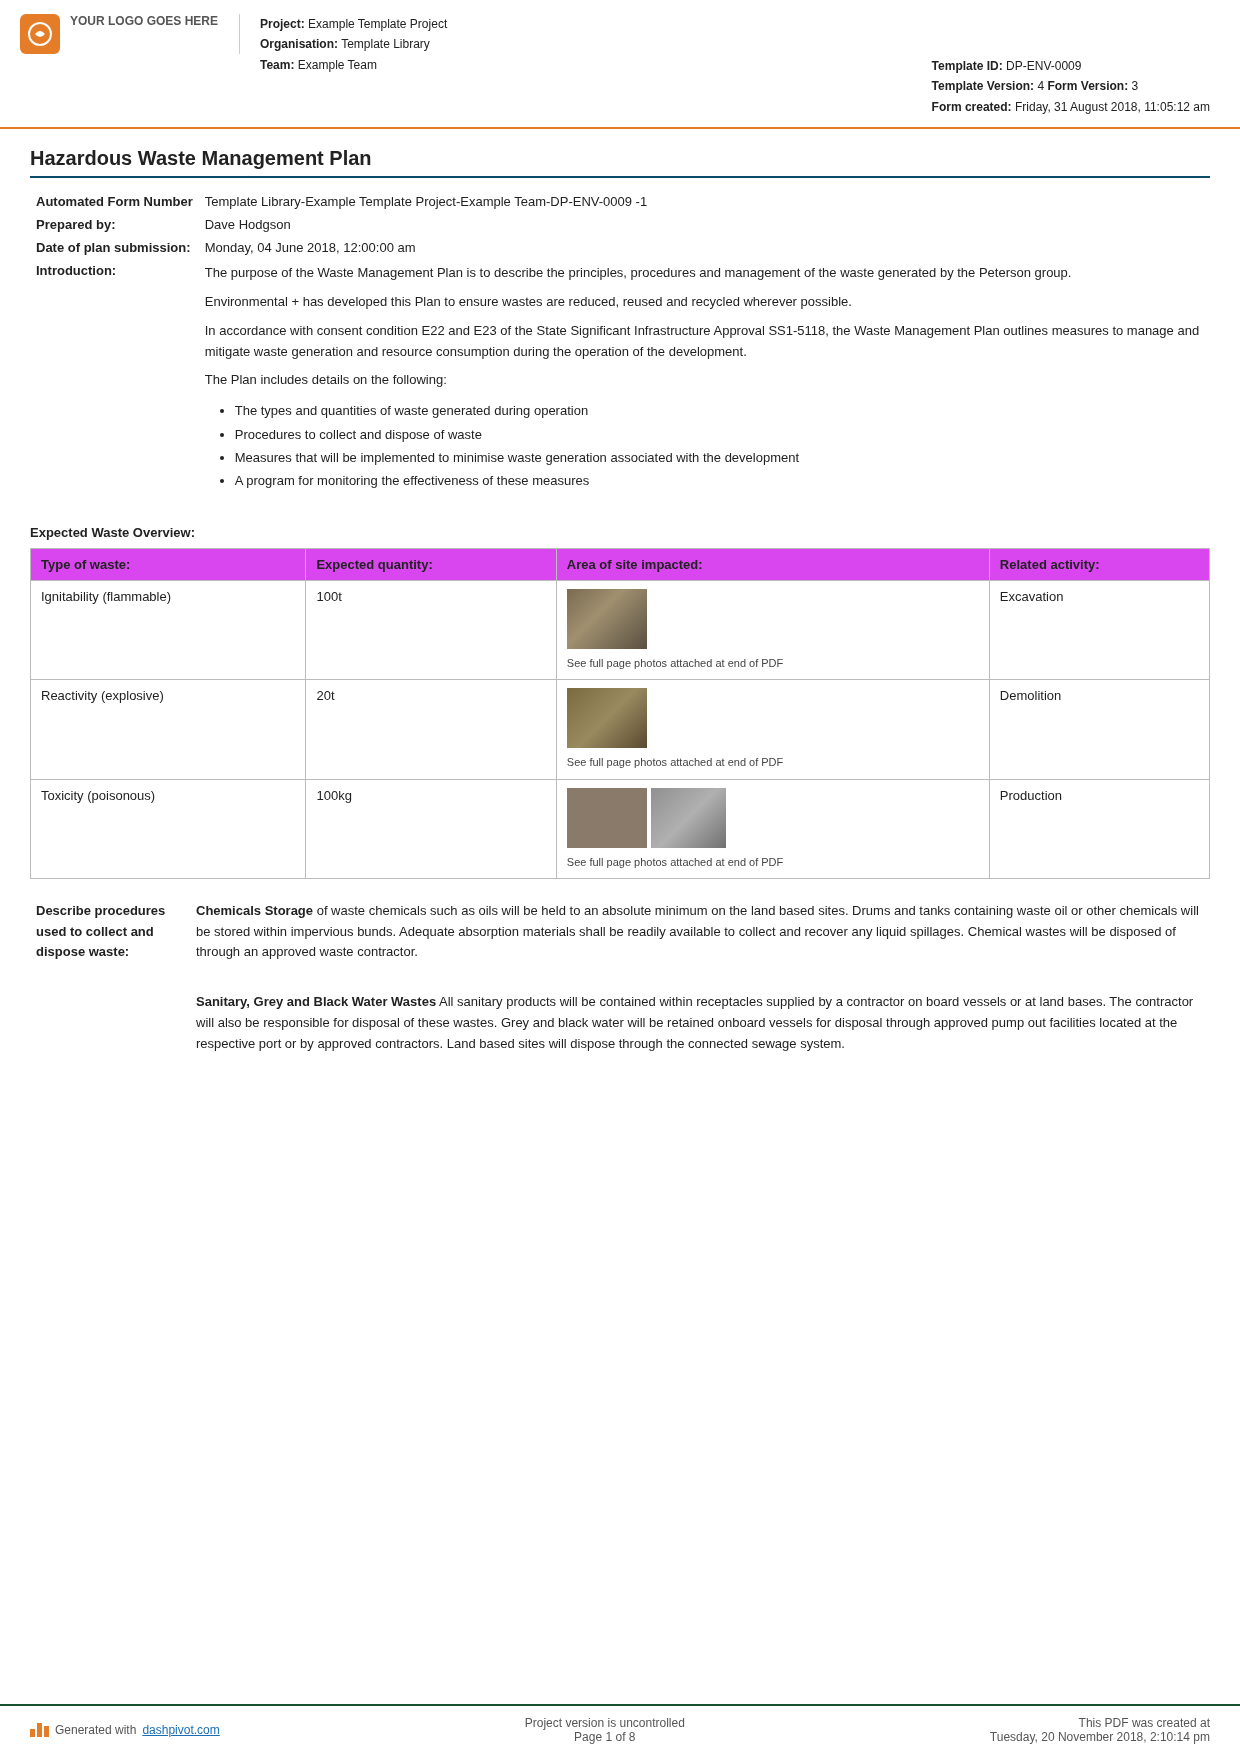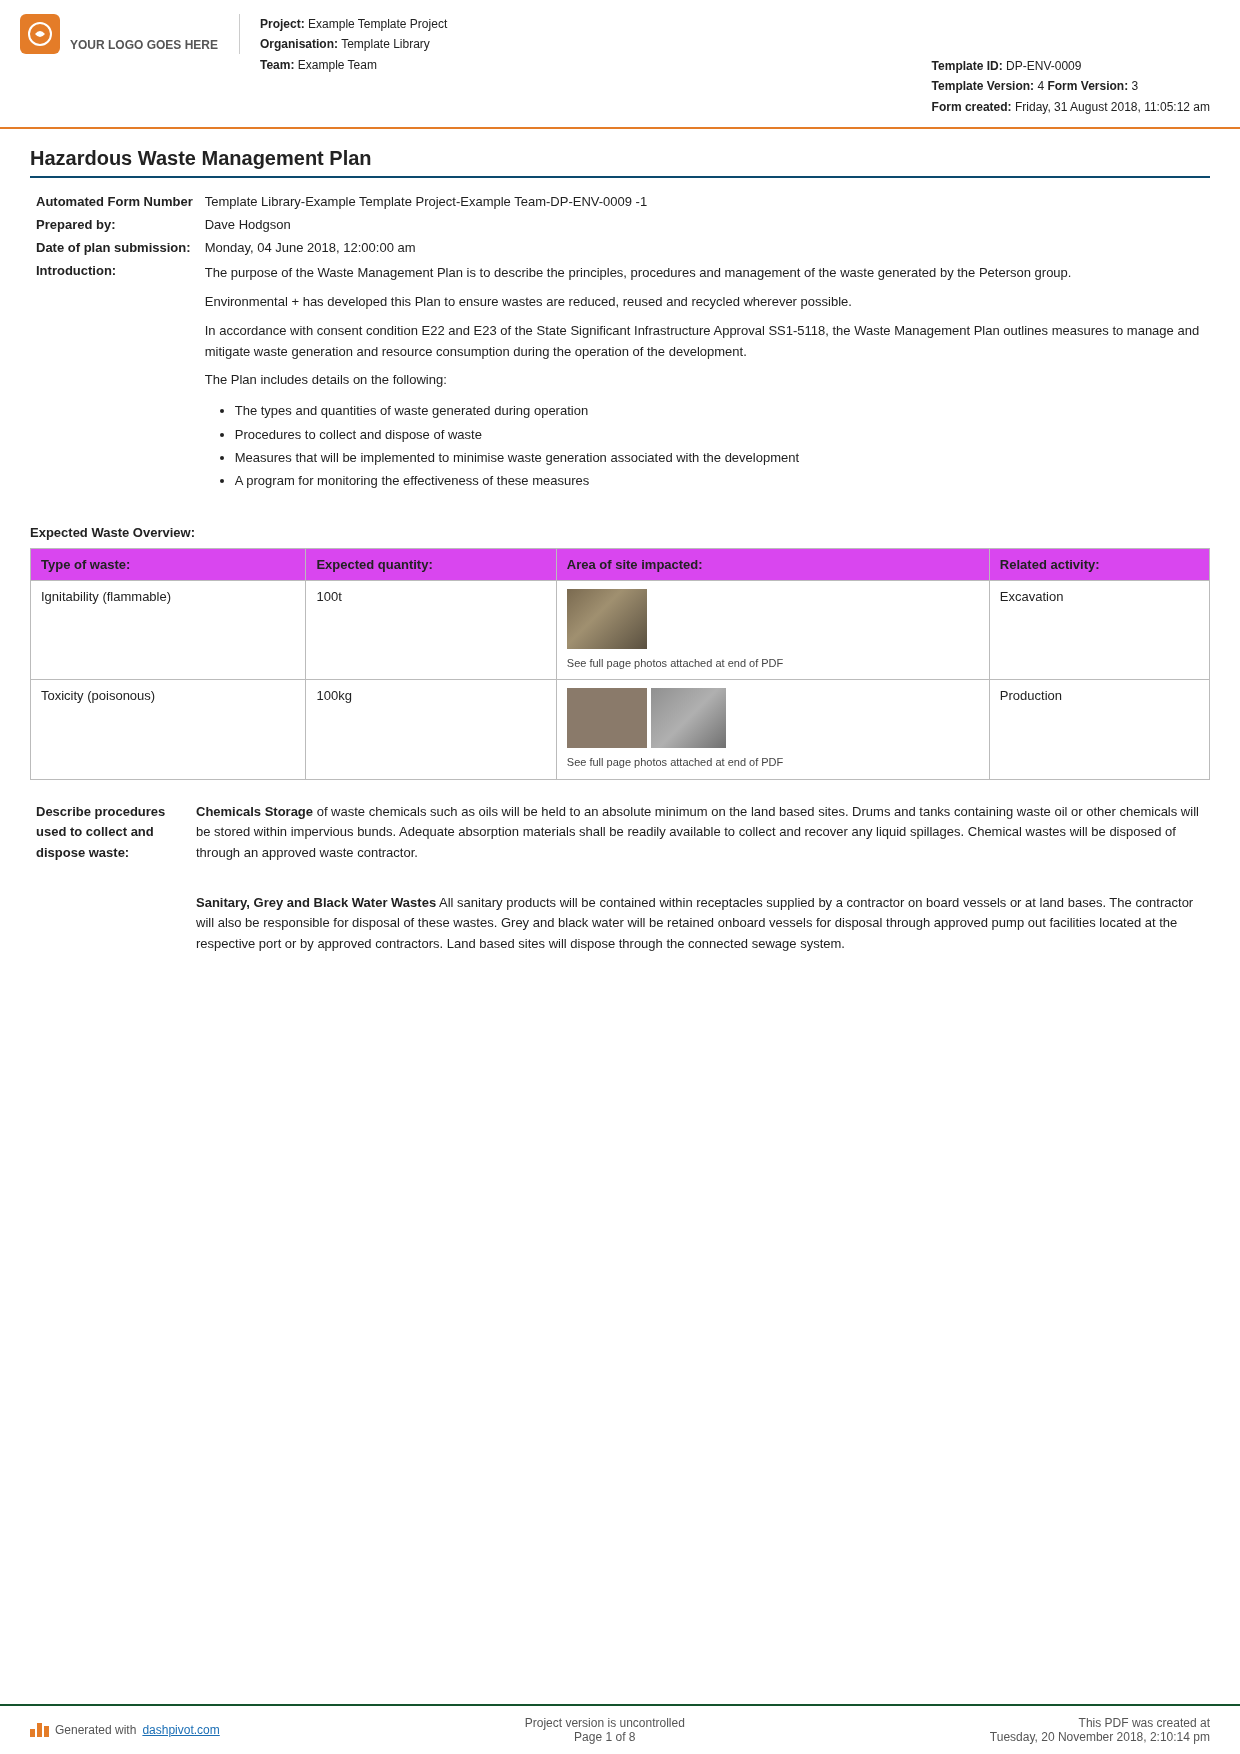--- a/index.html
+++ b/index.html
@@ -21,21 +21,21 @@
 
     
     .header {
       display: flex;
       align-items: flex-start;
       padding: 14px 30px 10px 20px;
       border-bottom: 2px solid #e47c28;
     }
     .logo-area {
       display: flex;
-      align-items: flex-end;
+      align-items: flex-start;
       min-width: 220px;
       border-right: 1px solid #ccc;
       padding-right: 8px;
       margin-right: 20px;
     }
     .logo-icon {
       width: 40px;
       height: 40px;
       background: #e47c28;
       border-radius: 6px;
@@ -310,20 +310,26 @@
         </tr>
       </thead>
       <tbody id="waste-tbody">
       <tr>
             <td>Ignitability (flammable)</td>
             <td>100t</td>
             <td class="img-cell"><div class="photo-placeholder photo-excavation"></div><div class="photo-caption">See full page photos attached at end of PDF</div></td>
             <td>Excavation</td>
           </tr>
           <tr>
+            <td>Reactivity (explosive)</td>
+            <td>20t</td>
+            <td class="img-cell"><div class="photo-placeholder photo-demolition"></div><div class="photo-caption">See full page photos attached at end of PDF</div></td>
+            <td>Demolition</td>
+          </tr>
+          <tr>
             <td>Toxicity (poisonous)</td>
             <td>100kg</td>
             <td class="img-cell"><div class="photo-placeholder photo-toxicity"></div><div class="photo-placeholder-2 photo-toxicity2"></div><div class="photo-caption">See full page photos attached at end of PDF</div></td>
             <td>Production</td>
           </tr>
         </tbody>
     </table>
 
     <table class="describe-table">
       <tbody>

